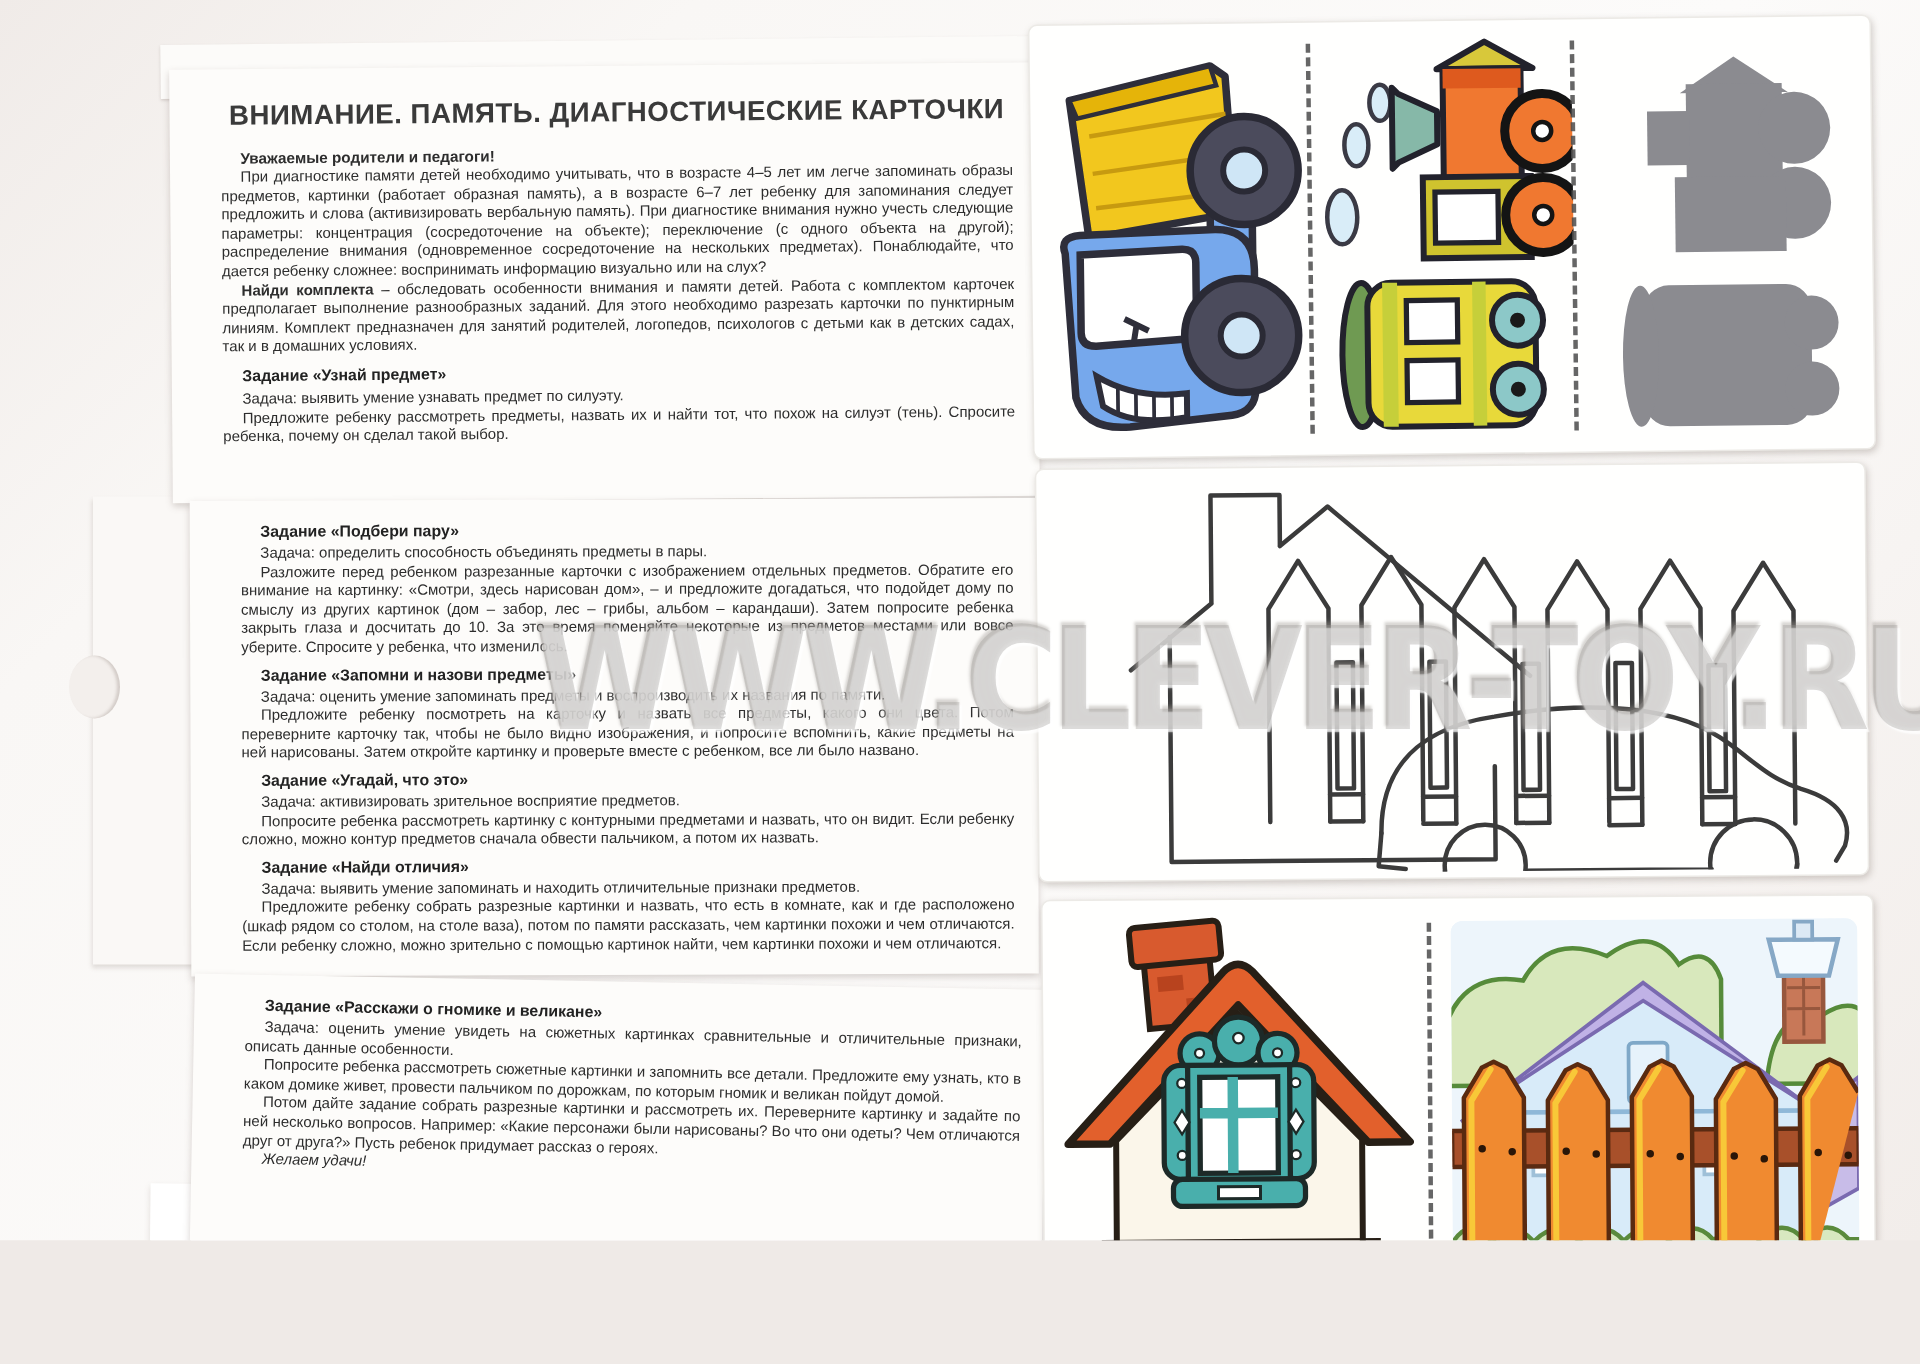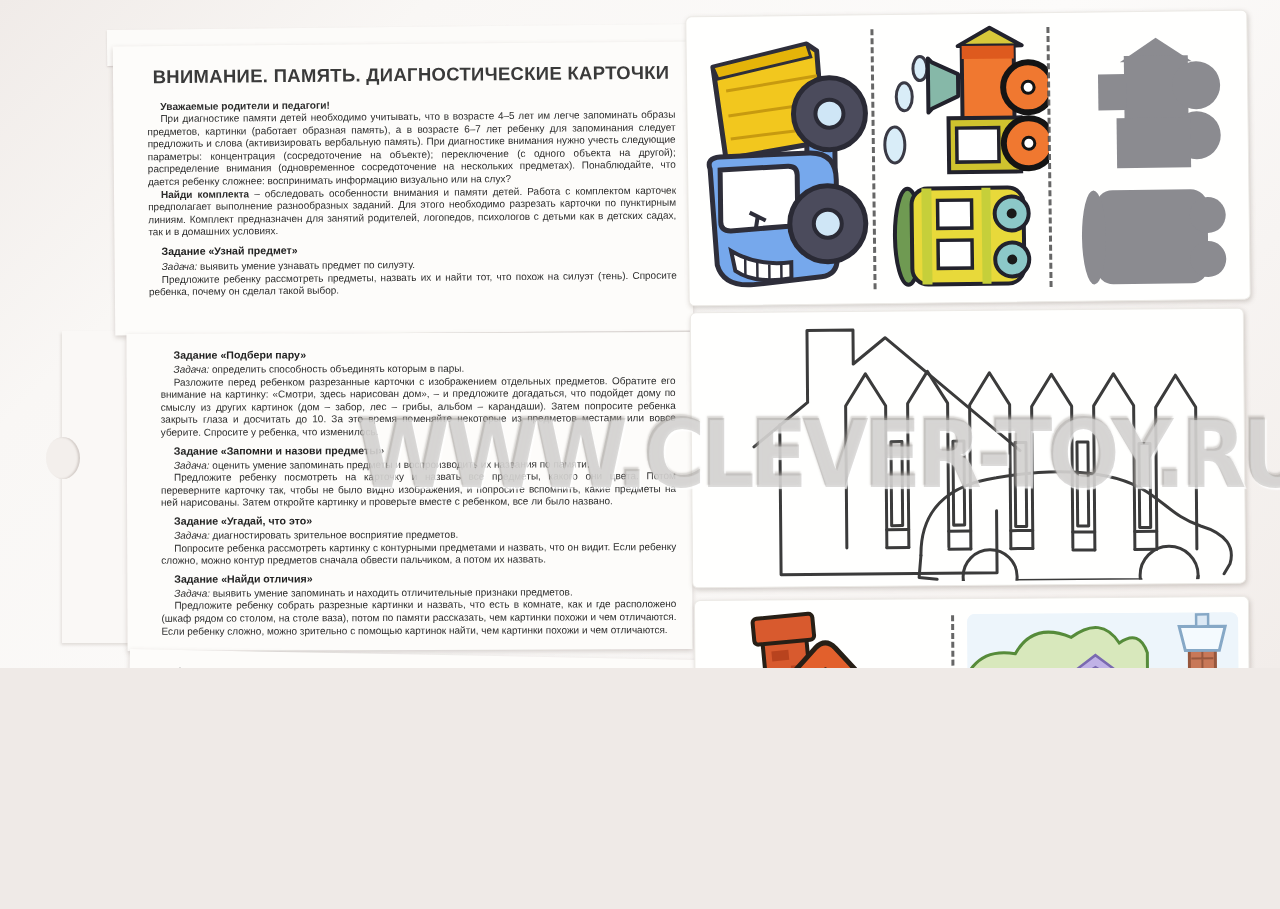--- a/index.html
+++ b/index.html
@@ -1,33 +1,33 @@
 <!DOCTYPE html>
 <html><head>
 <meta charset="utf-8">
 <style>
   html,body{margin:0;padding:0;}
   body{font-family:"Liberation Sans",sans-serif;background:#efeae7;}
-  .scene{position:relative;width:1280px;height:668px;overflow:hidden;
+  .scene{position:relative;width:1280px;height:827px;overflow:hidden;
     background:linear-gradient(135deg,#f0ebe8 0%,#f9f7f5 22%,#fcfbfa 55%,#f2edea 100%);}
 
   
   .sheet{position:absolute;background:#fdfcfa;box-shadow:0 2px 5px rgba(110,95,85,.28);color:#2d2d2d;}
   .sheet1{left:114px;top:44px;width:578px;height:289px;transform:rotate(-0.5deg);padding:0;}
   .sheet2{left:127px;top:333px;width:565px;height:317px;transform:rotate(-0.2deg);}
   .sheet3{left:130px;top:649px;width:568px;height:203px;transform:rotate(1.1deg);transform-origin:left top;}
   .sheet-inner{padding:10px 16px 0 34px;}
   .sheet1 .sheet-inner{padding-top:20px;}
   h1.title{font-size:18.5px;line-height:22px;font-weight:bold;text-align:center;margin:0 0 12px 0;color:#3a3a3a;letter-spacing:.3px;}
   .greet{font-weight:bold;margin:0 0 1px 0;}
   p.body{font-size:10px;line-height:12.6px;text-align:justify;margin:0;text-indent:13px;}
   p.greet{font-size:10.2px;line-height:13px;text-indent:13px;}
   h3.task-h{font-size:10.6px;line-height:13px;font-weight:bold;margin:6px 0 3px 0;text-indent:13px;color:#222;}
   .sheet2 h3.task-h,.sheet3 h3.task-h{margin:5px 0 2px 0;}
-  .zlabel{font-style:italic;}
+  .zlabel{}
   .closing{font-style:italic;text-align:center;font-size:10.5px;margin-top:20px;text-indent:0;}
 
   
   .env-top{position:absolute;left:107px;top:27px;width:584px;height:36px;background:#fcfbf9;
     box-shadow:0 1px 2px rgba(120,105,95,.25);transform:rotate(-0.6deg);}
   .env-flap{position:absolute;left:62px;top:331px;width:112px;height:312px;background:#faf8f6;
     box-shadow:-1px 2px 3px rgba(120,105,95,.2);}
   .env-flap .notch{position:absolute;left:-16px;top:106px;width:34px;height:42px;border-radius:50%;
     background:#f3efec;box-shadow:inset -2px 0 2px rgba(120,105,95,.25);}
   .env-bottom{position:absolute;left:100px;top:792px;width:600px;height:72px;background:#ffffff;
@@ -75,29 +75,29 @@
       <p class="body"><b>Найди комплекта</b> <span>– обследовать особенности внимания и памяти детей. Работа с комплектом карточек предполагает выполнение разнообразных заданий. Для этого необходимо разрезать карточки по пунктирным линиям. Комплект предназначен для занятий родителей, логопедов, психологов с детьми как в детских садах, так и в домашних условиях.</span></p>
       <h3 class="task-h">Задание «Узнай предмет»</h3>
       <p class="body"><span class="zlabel">Задача:</span> <span>выявить умение узнавать предмет по силуэту.</span></p>
       <p class="body">Предложите ребенку рассмотреть предметы, назвать их и найти тот, что похож на силуэт (тень). Спросите ребенка, почему он сделал такой выбор.</p>
     </div>
   </section>
 
   <section class="sheet sheet2">
     <div class="sheet-inner">
       <h3 class="task-h">Задание «Подбери пару»</h3>
-      <p class="body"><span class="zlabel">Задача:</span> <span>определить способность объединять которым в пары.</span></p>
+      <p class="body"><span class="zlabel">Задача:</span> <span>определить способность объединять предметы в пары.</span></p>
       <p class="body">Разложите перед ребенком разрезанные карточки с изображением отдельных предметов. Обратите его внимание на картинку: «Смотри, здесь нарисован дом», – и предложите догадаться, что подойдет дому по смыслу из других картинок (дом – забор, лес – грибы, альбом – карандаши). Затем попросите ребенка закрыть глаза и досчитать до 10. За это время поменяйте некоторые из предметов местами или вовсе уберите. Спросите у ребенка, что изменилось.</p>
 
       <h3 class="task-h">Задание «Запомни и назови предметы»</h3>
       <p class="body"><span class="zlabel">Задача:</span> <span>оценить умение запоминать предметы и воспроизводить их названия по памяти.</span></p>
       <p class="body">Предложите ребенку посмотреть на карточку и назвать все предметы, какого они цвета. Потом переверните карточку так, чтобы не было видно изображения, и попросите вспомнить, какие предметы на ней нарисованы. Затем откройте картинку и проверьте вместе с ребенком, все ли было названо.</p>
 
       <h3 class="task-h">Задание «Угадай, что это»</h3>
-      <p class="body"><span class="zlabel">Задача:</span> <span>диагностировать зрительное восприятие предметов.</span></p>
+      <p class="body"><span class="zlabel">Задача:</span> <span>активизировать зрительное восприятие предметов.</span></p>
       <p class="body">Попросите ребенка рассмотреть картинку с контурными предметами и назвать, что он видит. Если ребенку сложно, можно контур предметов сначала обвести пальчиком, а потом их назвать.</p>
 
       <h3 class="task-h">Задание «Найди отличия»</h3>
       <p class="body"><span class="zlabel">Задача:</span> <span>выявить умение запоминать и находить отличительные признаки предметов.</span></p>
       <p class="body">Предложите ребенку собрать разрезные картинки и назвать, что есть в комнате, как и где расположено (шкаф рядом со столом, на столе ваза), потом по памяти рассказать, чем картинки похожи и чем отличаются. Если ребенку сложно, можно зрительно с помощью картинок найти, чем картинки похожи и чем отличаются.</p>
     </div>
   </section>
 
   <section class="sheet sheet3">
     <div class="sheet-inner">

